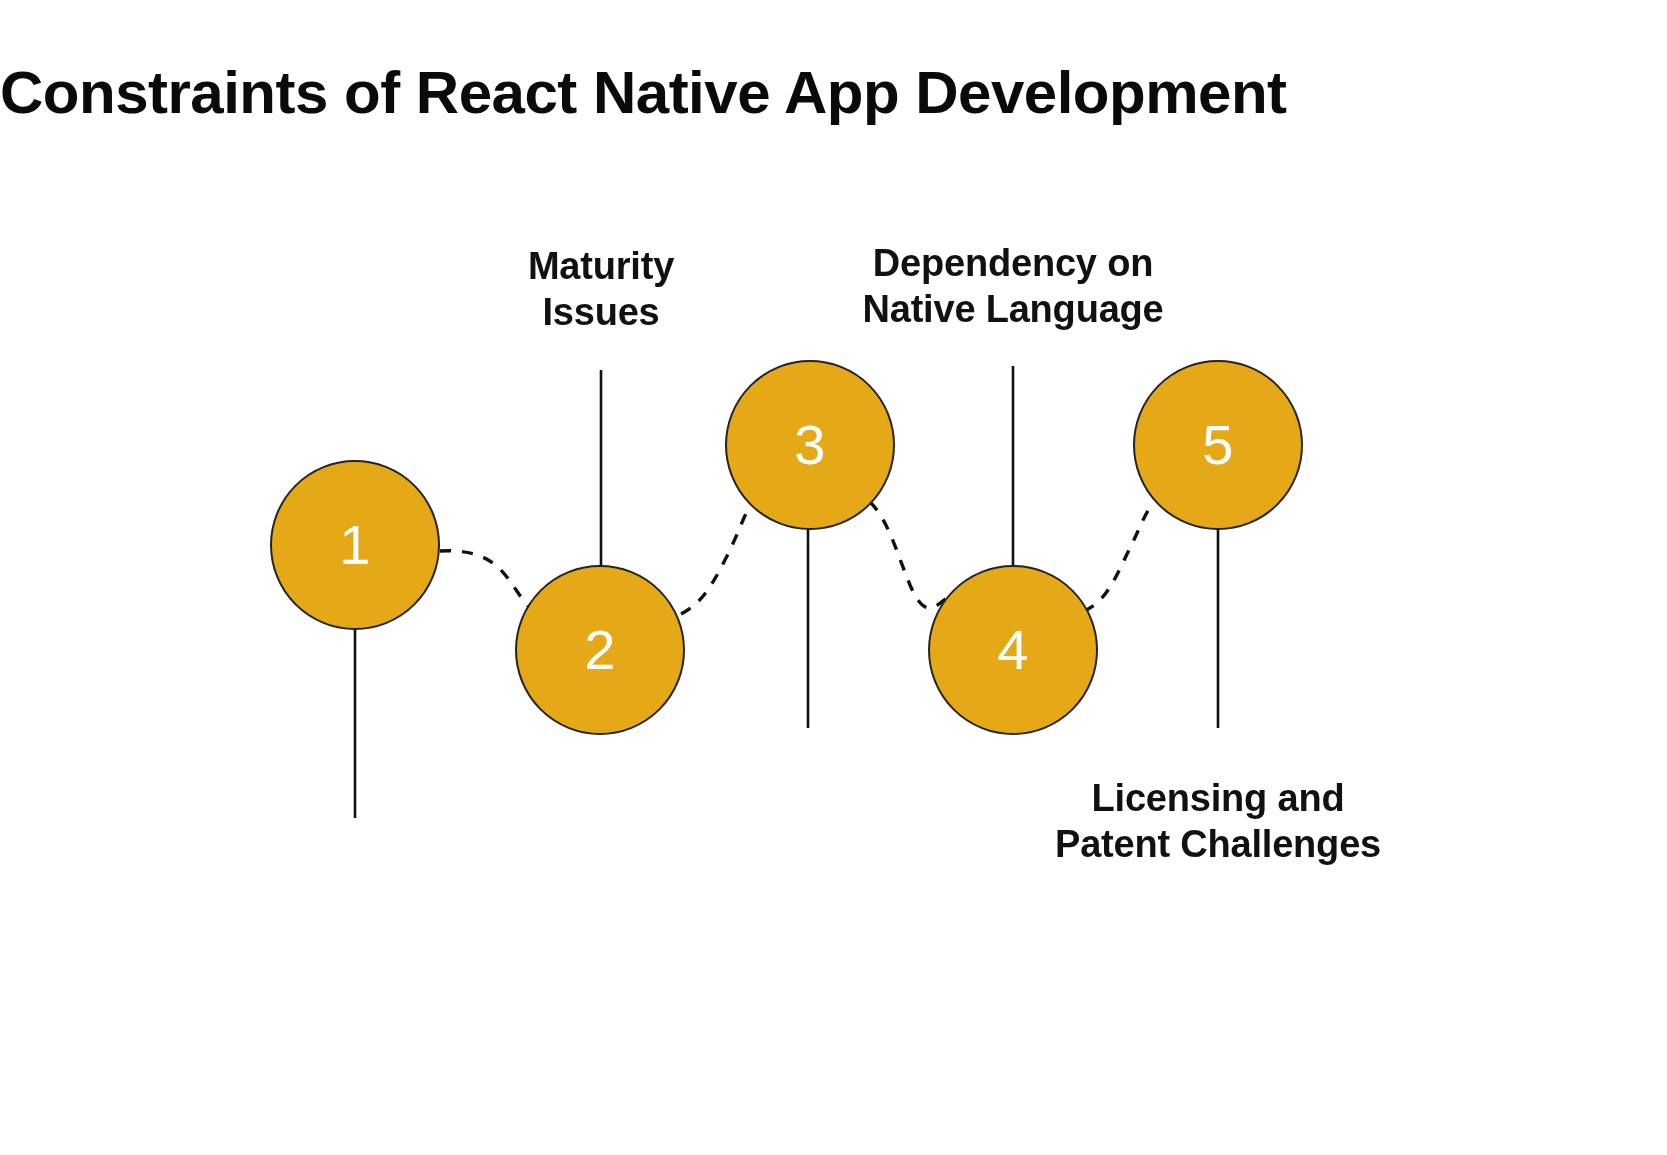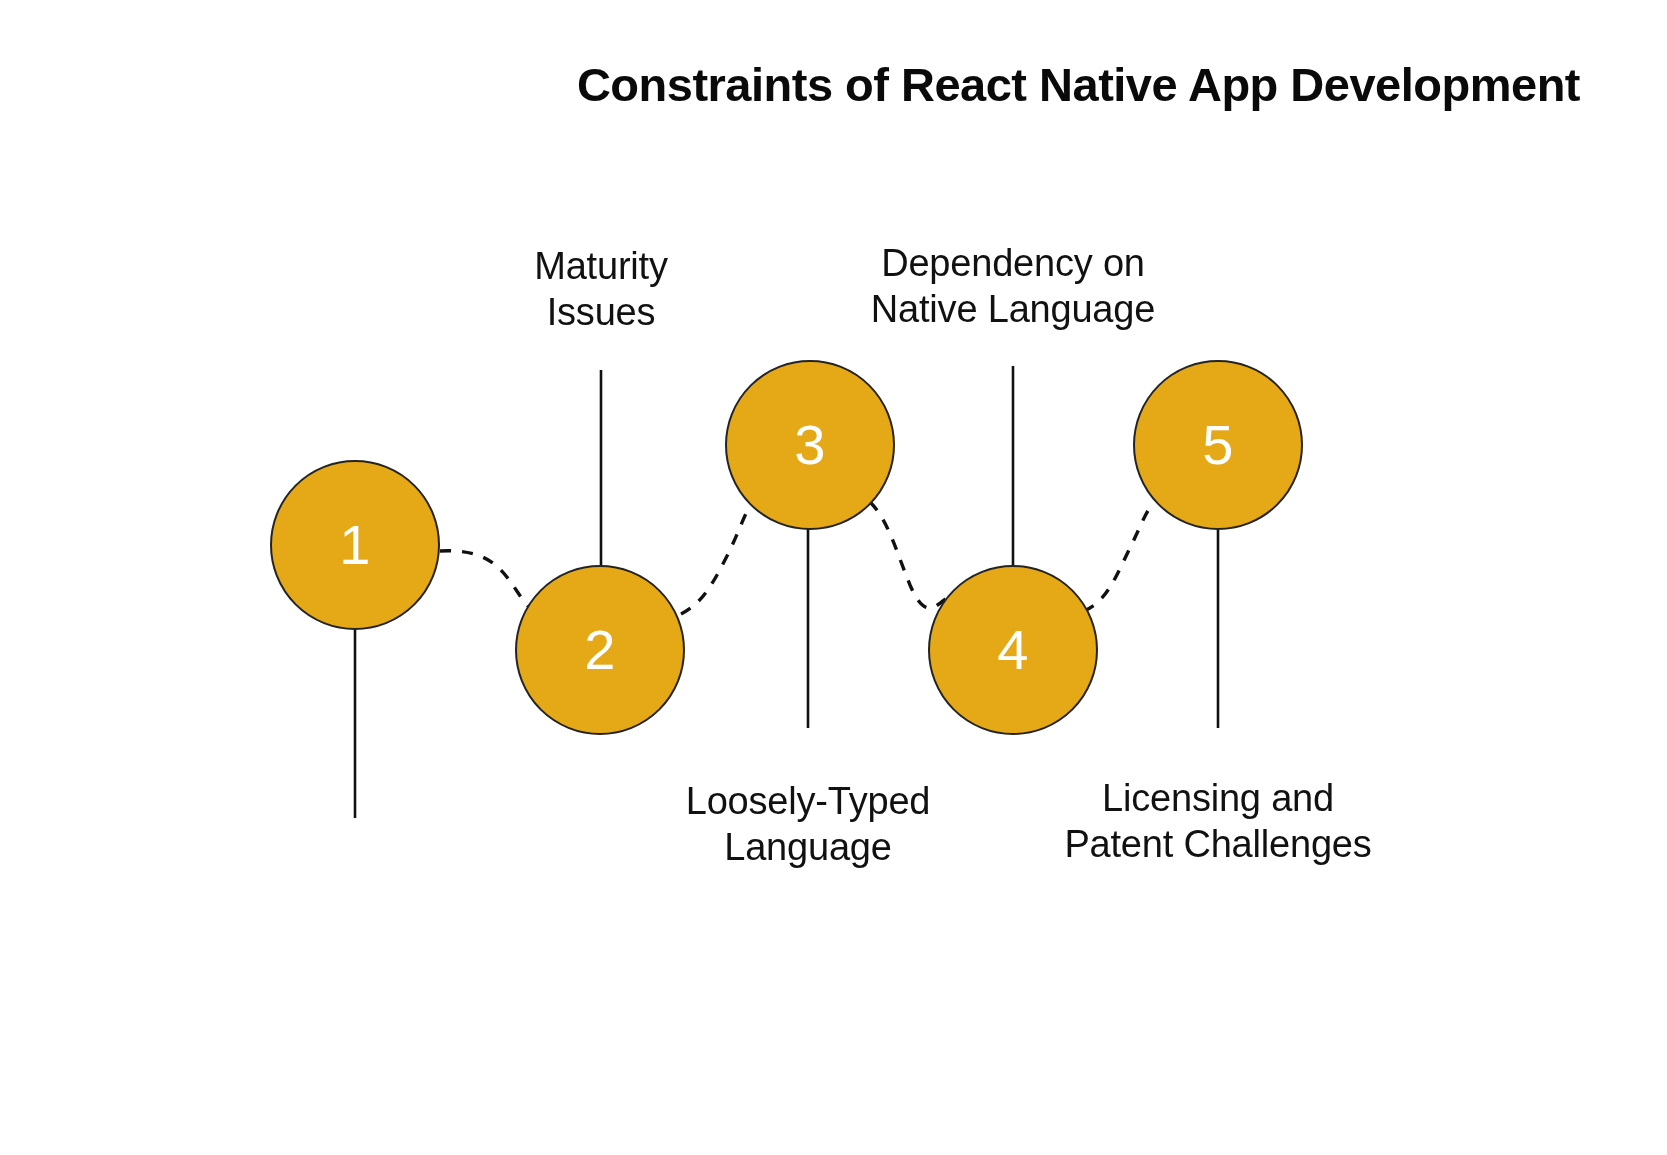--- a/index.html
+++ b/index.html
@@ -18,22 +18,22 @@
     background: #ffffff;
     overflow: hidden;
   }
 
   
   #title {
     position: absolute;
     left: 0;
     top: 58px;
     width: 1580px;
-    text-align: right;
-    font-size: 47px;
+    text-align: left;
+    font-size: 60px;
     font-weight: bold;
     letter-spacing: -0.5px;
     color: #0a0a0a;
     line-height: 1.15;
     white-space: nowrap;
   }
 
   
   #connectors {
     position: absolute;
@@ -63,21 +63,21 @@
     color: #ffffff;
     line-height: 1;
     letter-spacing: 0.5px;
     user-select: none;
   }
 
   
   .label {
     position: absolute;
     font-size: 38px;
-    font-weight: 400;
+    font-weight: 700;
     color: #111111;
     line-height: 1.22;
     text-align: center;
     white-space: pre-line;
     letter-spacing: -0.2px;
   }
 
   
   #logo {
     position: absolute;
@@ -148,22 +148,20 @@
     <span class="node-num">4</span>
   </div>
   <div class="node" style="left:1133px; top:360px;">
     <span class="node-num">5</span>
   </div>
 
 
   <div class="label" style="left:401px; top:243px; width:400px;">Maturity
 Issues</div>
 
-  <div class="label" style="left:608px; top:778px; width:400px;">Loosely-Typed
-Language</div>
 
   <div class="label" style="left:763px; top:240px; width:500px;">Dependency on
 Native Language</div>
 
   <div class="label" style="left:968px; top:775px; width:500px;">Licensing and
 Patent Challenges</div>
 
 
 </div>
 

